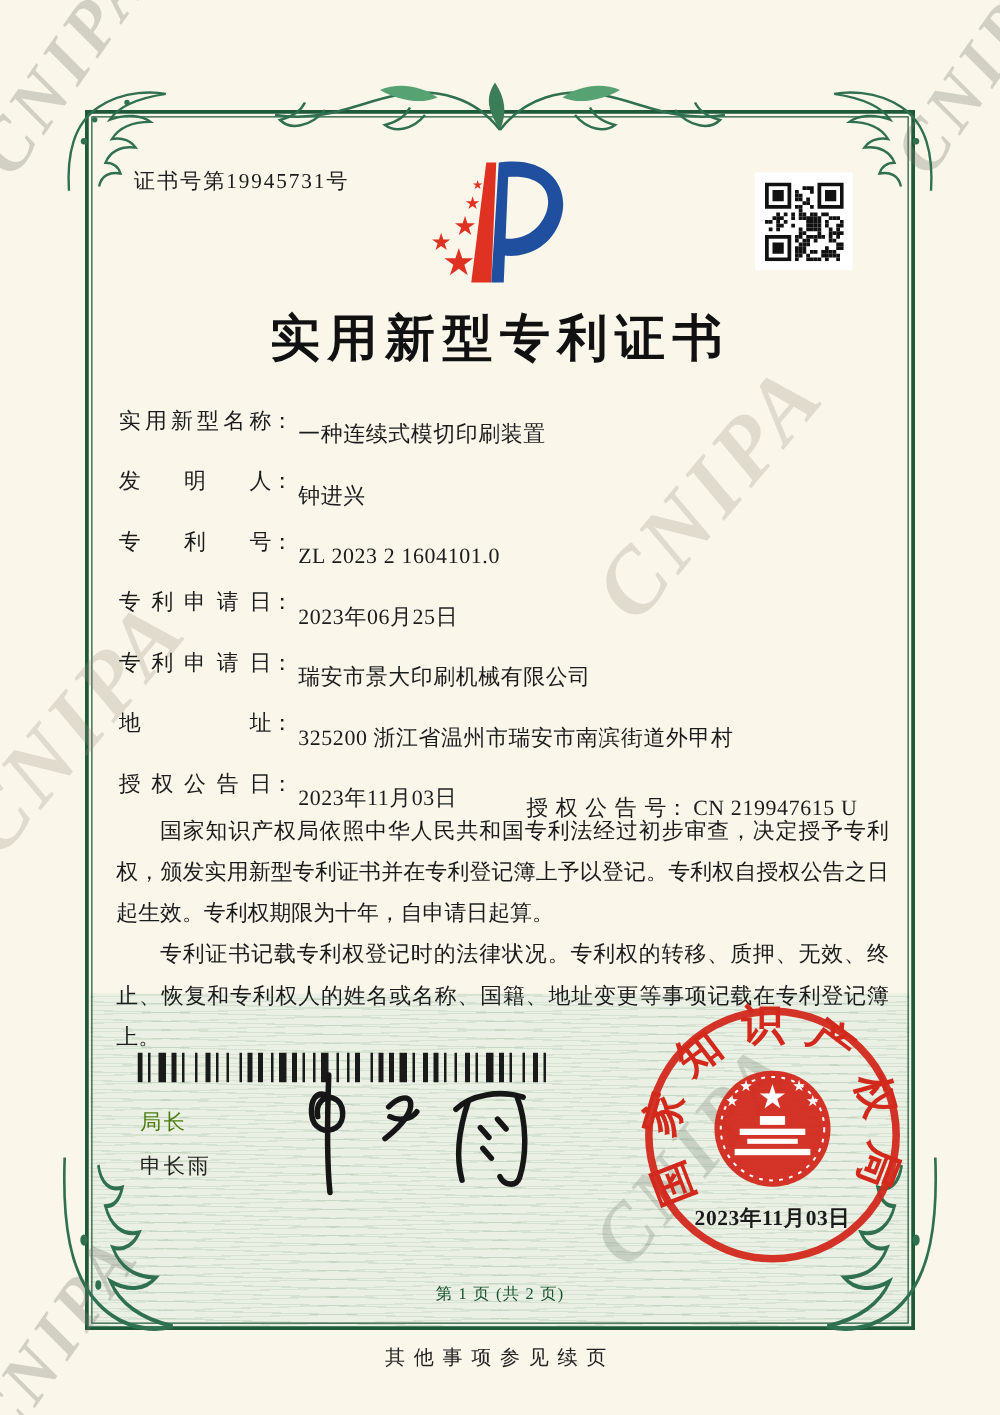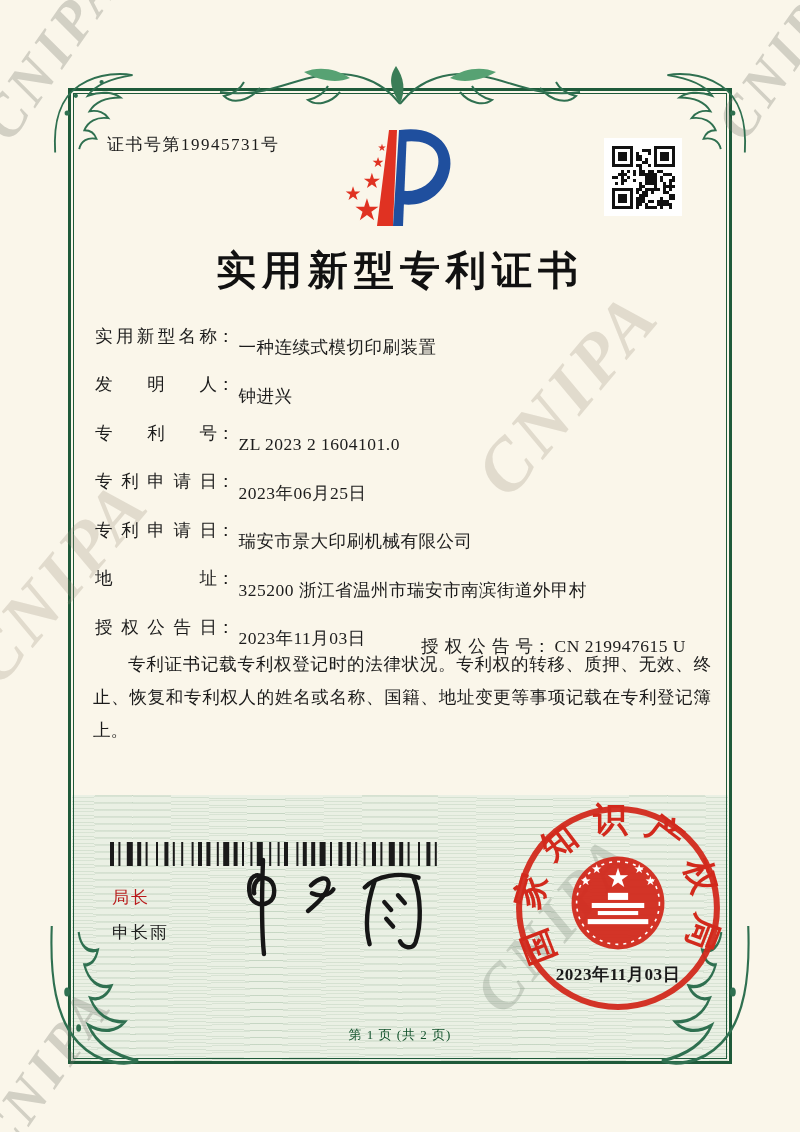--- a/index.html
+++ b/index.html
@@ -46,21 +46,21 @@
   .fvalue{letter-spacing:0.5px;margin-top:23px;}
   .fgroup2{position:absolute;left:326px;top:0;display:flex;align-items:baseline;}
   .flabel2{display:inline-block;width:112px;text-align:justify;text-align-last:justify;flex:none;}
 
   .paras{position:absolute;left:93px;top:648px;width:618px;font-size:17.5px;line-height:33px;
          text-align:justify;color:#1b1b1b;}
   .paras p{margin:0;text-indent:2em;}
 
   .barcode{position:absolute;left:110px;top:842px;}
   .sig-title{position:absolute;left:112px;top:886px;font-family:"Liberation Sans",sans-serif;
-             font-size:17px;letter-spacing:2px;color:#b91c1c;}
+             font-size:17px;letter-spacing:2px;color:#4d7c0f;}
   .sig-name{position:absolute;left:112px;top:921px;font-family:"Liberation Sans",sans-serif;
             font-size:17px;letter-spacing:2px;color:#222;}
   .signature{position:absolute;left:218px;top:848px;}
   .seal{position:absolute;left:512px;top:802px;}
 
   .page-num{position:absolute;left:0;top:1026px;width:100%;text-align:center;font-size:13px;
             letter-spacing:1px;color:#14532d;}
   .cont-note{position:absolute;left:0;top:1076px;width:100%;text-align:center;font-size:16px;
              letter-spacing:7px;color:#222;}
 </style>
@@ -316,20 +316,21 @@
           <span class="fvalue">2023年11月03日</span>
         <span class="fgroup2">
           <span class="flabel2">授权公告号</span>
             <span class="fcolon">：</span>
             <span class="fvalue">CN 219947615 U</span>
         </span>
       </div>
     </div>
 
     <div class="paras">
+      <p>国家知识产权局依照中华人民共和国专利法经过初步审查，决定授予专利权，颁发实用新型专利证书并在专利登记簿上予以登记。专利权自授权公告之日起生效。专利权期限为十年，自申请日起算。</p>
       <p>专利证书记载专利权登记时的法律状况。专利权的转移、质押、无效、终止、恢复和专利权人的姓名或名称、国籍、地址变更等事项记载在专利登记簿上。</p>
     </div>
 
     <svg class="barcode" width="340" height="24" viewBox="0 0 340 24" preserveAspectRatio="none">
         <g id="barcode-bars" fill="#1a1a1a">
           <rect x="0.0" y="0" width="4" height="24"></rect>
           <rect x="8.4" y="0" width="2" height="24"></rect>
           <rect x="16.8" y="0" width="6" height="24"></rect>
           <rect x="27.2" y="0" width="4" height="24"></rect>
           <rect x="35.6" y="0" width="2" height="24"></rect>
@@ -405,15 +406,16 @@
         <text x="137" y="82" font-size="12" fill="#fff" text-anchor="middle">★</text>
         <rect x="95" y="90" width="20" height="7" fill="#fff"></rect>
         <rect x="79" y="100" width="52" height="5" fill="#fff"></rect>
         <rect x="85" y="108" width="40" height="4" fill="#fff"></rect>
         <rect x="75" y="116" width="60" height="5" fill="#fff"></rect>
       </g>
       <text x="105" y="176" font-size="17" font-weight="bold" fill="#1a1a1a" text-anchor="middle" letter-spacing="0.5">2023年11月03日</text>
     </svg>
 
     <div class="page-num">第 1 页 (共 2 页)</div>
+    <div class="cont-note">其他事项参见续页</div>
 
   </div>
 </div>
 
 </body></html>

